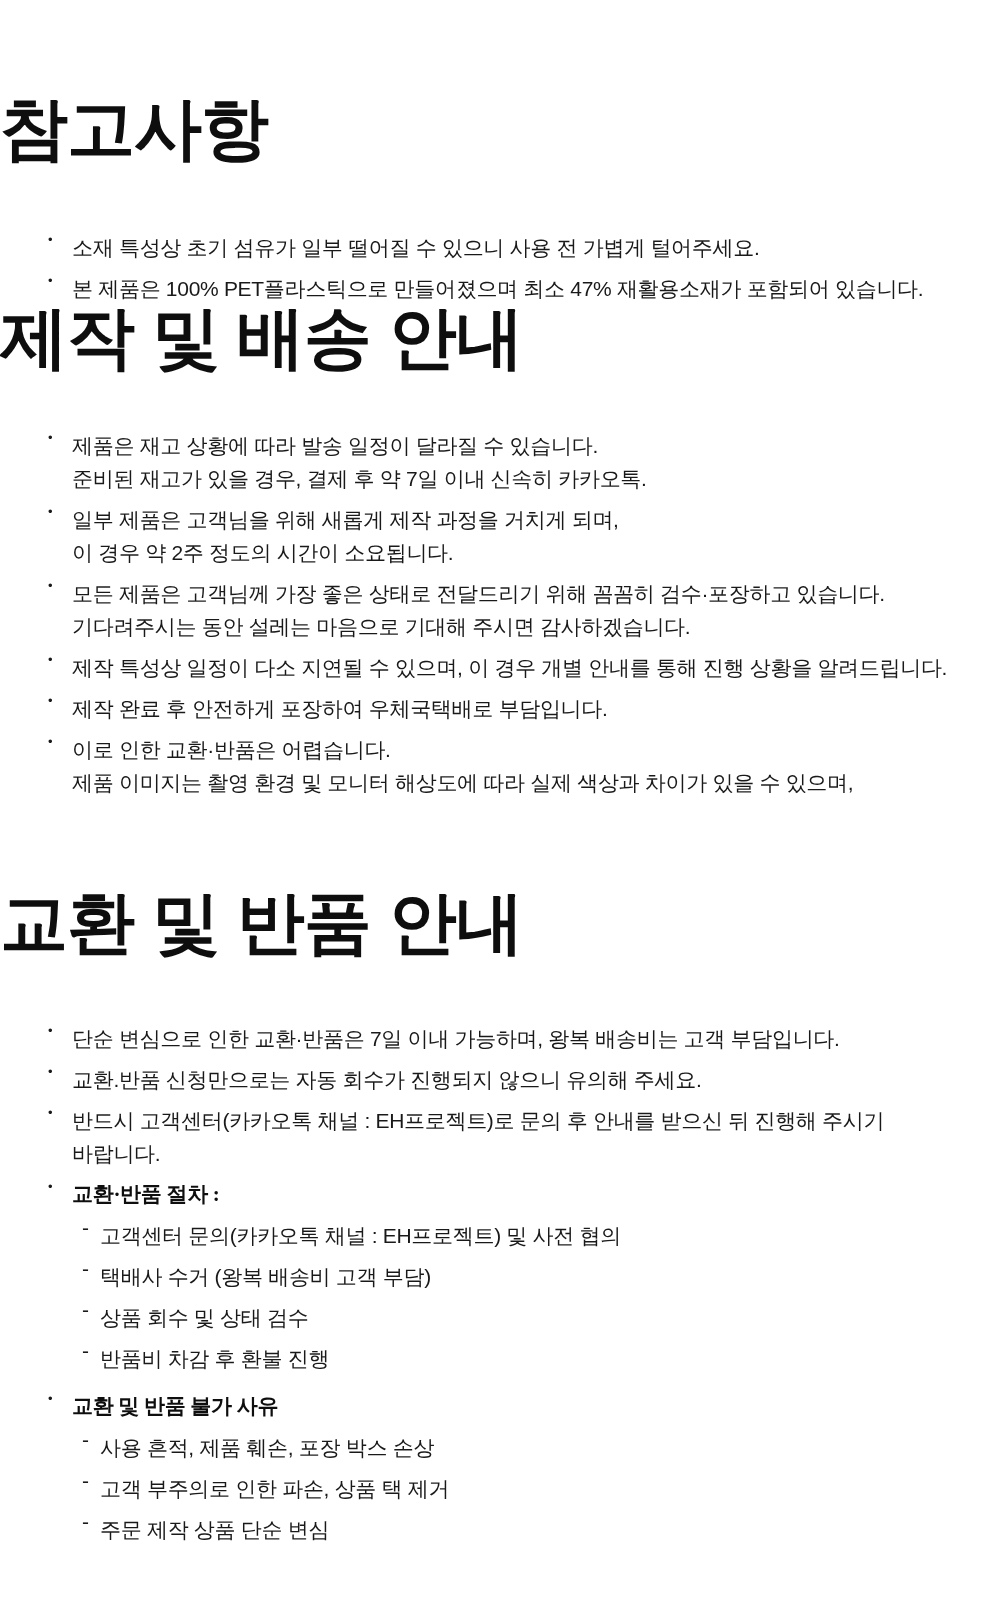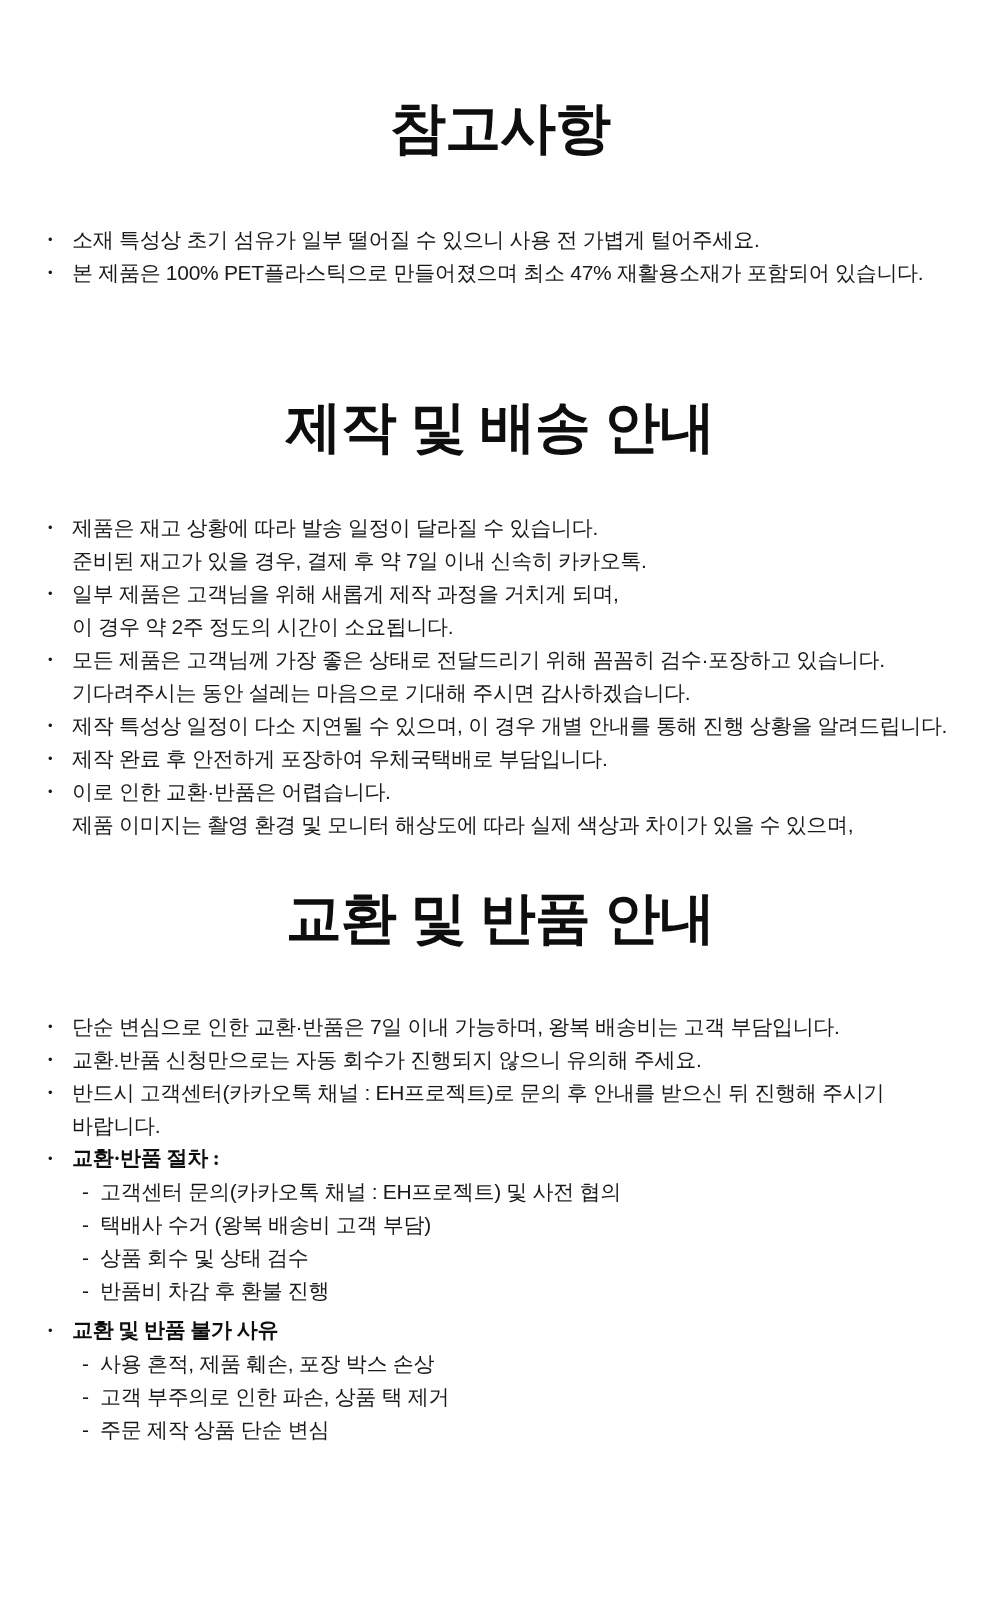--- a/index.html
+++ b/index.html
@@ -8,46 +8,46 @@
     width: 1000px;
     height: 1622px;
     background: #ffffff;
     font-family: "Liberation Sans", "DejaVu Sans", sans-serif;
     color: #191919;
     overflow: hidden;
   }
   .doc { width: 1000px; height: 1622px; position: relative; }
   .title {
     margin: 0;
-    text-align: center;
-    font-size: 56px;
+    text-align: left;
+    font-size: 68px;
     line-height: 64px;
     font-weight: 700;
     color: #0e0e0e;
     letter-spacing: -1px;
   }
   .title-notes { padding-top: 96px; }
-  .title-making { margin-top: 106px; }
-  .title-exchange { margin-top: 45px; }
+  .title-making { }
+  .title-exchange { margin-top: 91px; }
   .list {
     font-size: 21px;
     line-height: 33px;
     padding-left: 48px;
     padding-right: 36px;
     letter-spacing: -0.3px;
   }
   .list-notes { margin-top: 63px; }
   .list-making { margin-top: 52px; }
   .list-exchange { margin-top: 60px; }
   .item { display: flex; align-items: flex-start; }
   .marker { flex: 0 0 24px; line-height: 33px; }
   .bullet-marker { font-size: 13px; }
   .dash-marker { flex: 0 0 18px; font-size: 21px; }
   .item.sub { padding-left: 34px; }
-  .text { flex: 1; }
+  .text { flex: 1; margin-top: 8px; }
   .text .line { line-height: 33px; }
   .item.strong .text { font-weight: 700; color: #0e0e0e; font-family: Liberation Serif, serif; }
   .item.gap-top { margin-top: 7px; }
 </style>
 </head>
 <body>
 
 <div class="doc">
 
   <h2 class="title title-notes">참고사항</h2>

